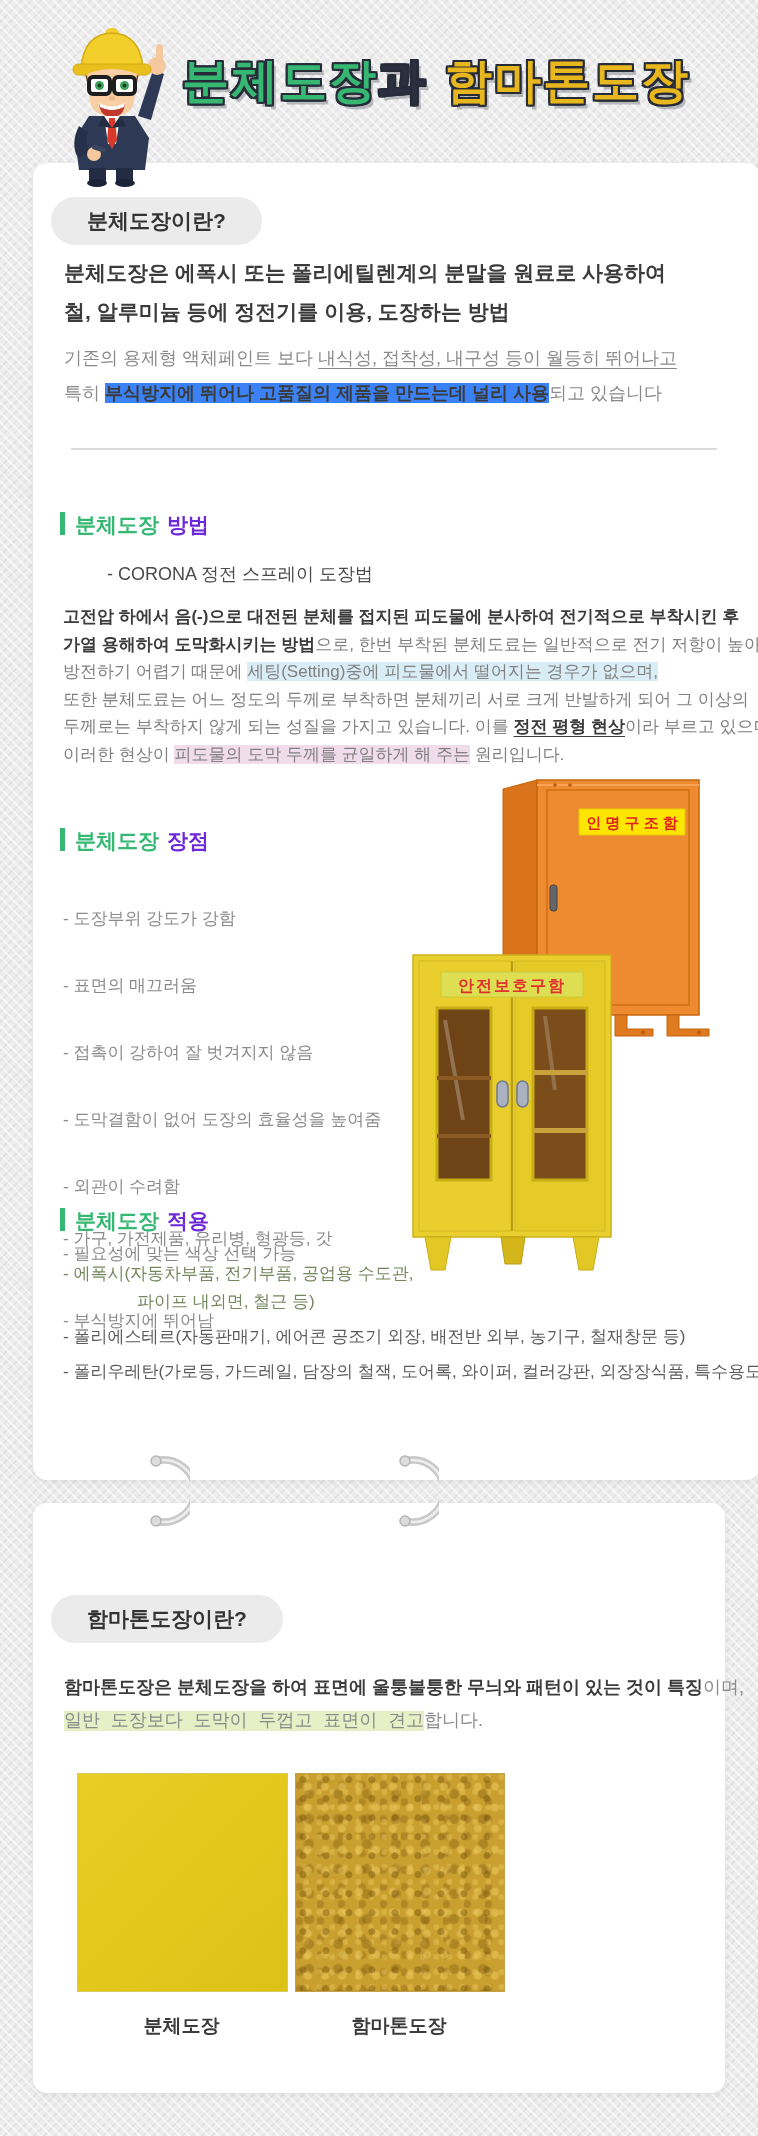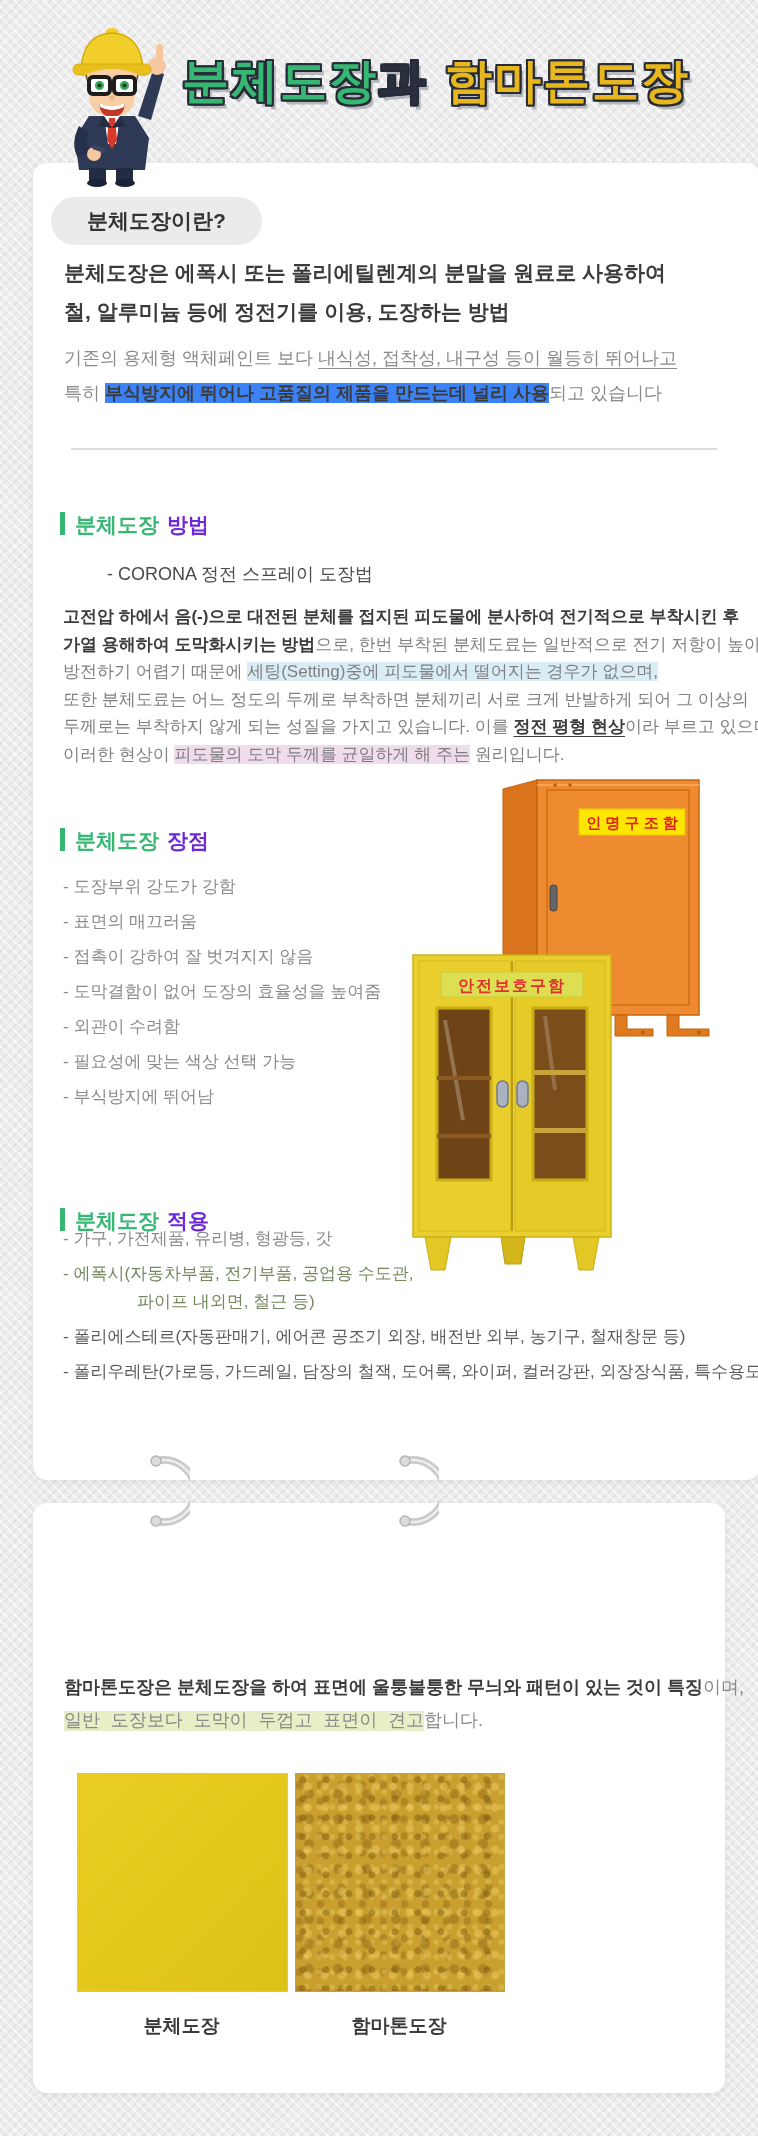--- a/index.html
+++ b/index.html
@@ -52,21 +52,21 @@
   .hl-pink{background:#f1dcec;}
   .hl-green{background:#e6efc5;font-family:Liberation Mono, monospace;}
   .divider{left:38px;top:285px;width:646px;height:2px;background:#dcdcdc;}
   .sec{font-size:21px;font-weight:bold;white-space:nowrap;}
   .sec .bar{display:inline-block;width:5px;height:23px;background:#36b873;margin-right:10px;transform:translateY(3px);}
   .sec-green{color:#36b873;}
   .sec-rest{color:#6d28d9;margin-left:8px;}
   .method-sub{left:30px;top:399px;font-size:18px;color:#4a4a4a;margin-left:44px;}
   .method-p{left:30px;top:440px;font-size:17px;line-height:27.5px;}
   .adv-list{left:30px;top:706px;font-size:17px;color:#8a8a8a;}
-  .adv-list .li{line-height:35px;white-space:nowrap;}
+  .adv-list .li{line-height:35px;white-space:nowrap;margin-top:32px;}
   .app-list{left:30px;top:1062px;font-size:17px;line-height:28px;}
   .app-list .li{margin-bottom:7px;white-space:nowrap;}
   .app-item1{color:#8a8a8a;}
   .app-item2{color:#74875d;}
   .app-item34{color:#5a5a5a;}
   .indent2{padding-left:74px;}
   
   .c2-p{left:31px;top:168px;font-size:18px;line-height:33px;}
   .swatch{position:absolute;top:270px;height:217px;}
   .swatch-smooth{
@@ -269,20 +269,21 @@
   <svg width="48" height="82" viewBox="0 0 48 82">
     <path d="M14 11 A 31 31 0 1 1 14 71" fill="none" stroke="#c9c9c9" stroke-width="7.5" stroke-linecap="round"></path>
     <path d="M14 11 A 31 31 0 1 1 14 71" fill="none" stroke="#eeeeee" stroke-width="2.5" stroke-linecap="round"></path>
     <circle cx="14" cy="11" r="5" fill="#dcdcdc" stroke="#b5b5b5" stroke-width="1.5"></circle>
     <circle cx="14" cy="71" r="5" fill="#dcdcdc" stroke="#b5b5b5" stroke-width="1.5"></circle>
   </svg>
 </div>
 
 <div id="card2" class="card">
 
+  <div class="badge" style="top:92px;">함마톤도장이란?</div>
 
   <div class="abs c2-p">
     <div class="line"><span class="dark-b">함마톤도장은 분체도장을 하여 표면에 울퉁불퉁한 무늬와 패턴이 있는 것이 특징</span><span class="gray">이며,</span></div>
     <div class="line"><span class="gray hl-green">일반 도장보다 도막이 두껍고 표면이 견고</span><span class="gray">합니다.</span></div>
   </div>
 
   <div class="swatch swatch-smooth"></div>
   <div class="swatch swatch-hammer"></div>
 
   <div class="swatch-label label-left">분체도장</div>

